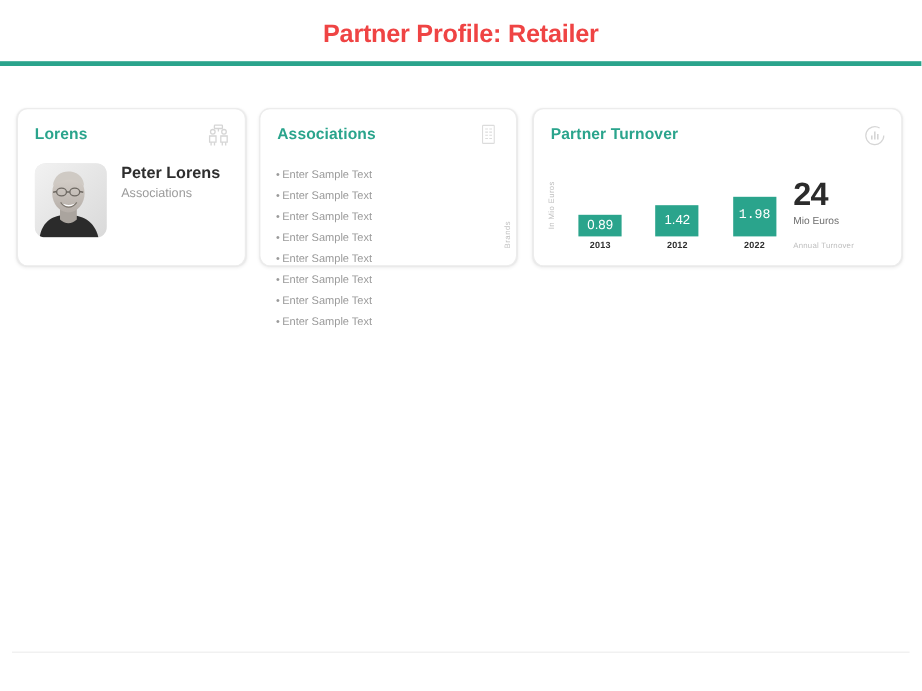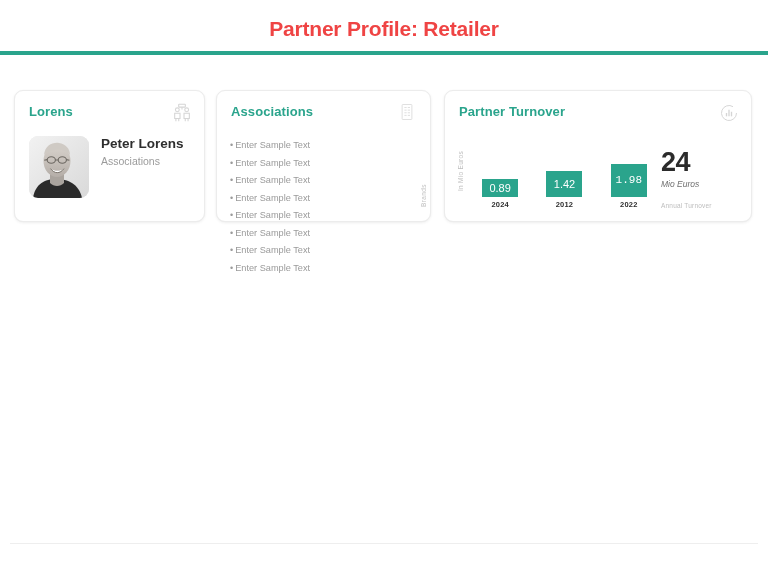--- a/index.html
+++ b/index.html
@@ -208,21 +208,20 @@
     font-weight: bold;
     color: #2b2b2b;
     line-height: 29px;
     letter-spacing: -0.5px;
   }
   .kpi-unit {
     font-size: 8.5px;
     color: #6f6f6f;
     line-height: 12px;
     margin-top: 1px;
-    font-style: italic;
   }
   .kpi-caption {
     font-size: 6.5px;
     color: #bdbdbd;
     line-height: 10px;
     margin-top: 11px;
     letter-spacing: 0.2px;
   }
 
   
@@ -331,21 +330,21 @@
         <path d="M15 16v-5.5" stroke-width="1.6"></path>
       </svg>
     </div>
 
     <div class="chart-area">
       <div class="y-axis-label">In Mio Euros</div>
 
       <div class="bars">
         <div class="bar-group">
           <div class="bar" style="height:18px;">0.89</div>
-          <div class="bar-year">2024</div>
+          <div class="bar-year">2013</div>
         </div>
         <div class="bar-group">
           <div class="bar" style="height:26px;">1.42</div>
           <div class="bar-year">2012</div>
         </div>
         <div class="bar-group">
           <div class="bar" style="height:33px;font-family:Liberation Mono, monospace;">1.98</div>
           <div class="bar-year">2022</div>
         </div>
       </div>

